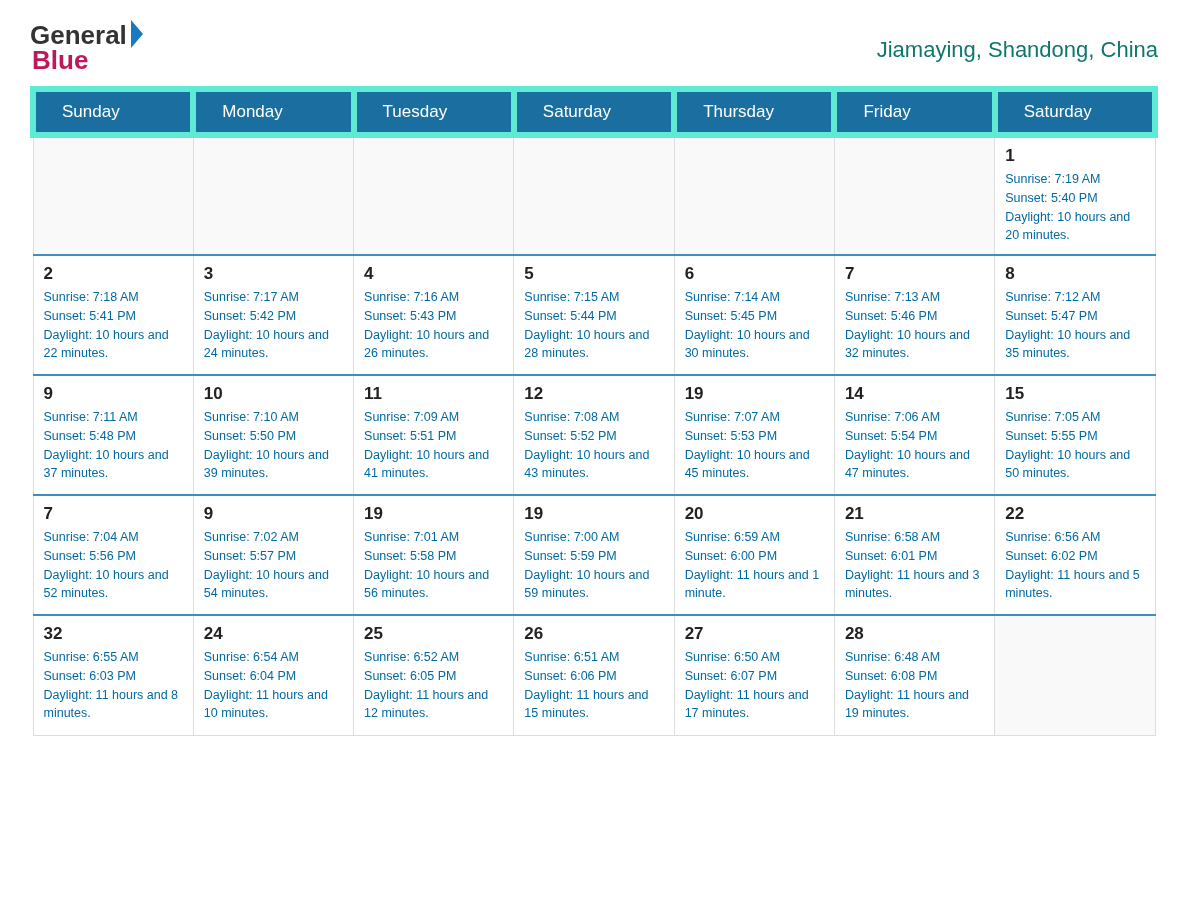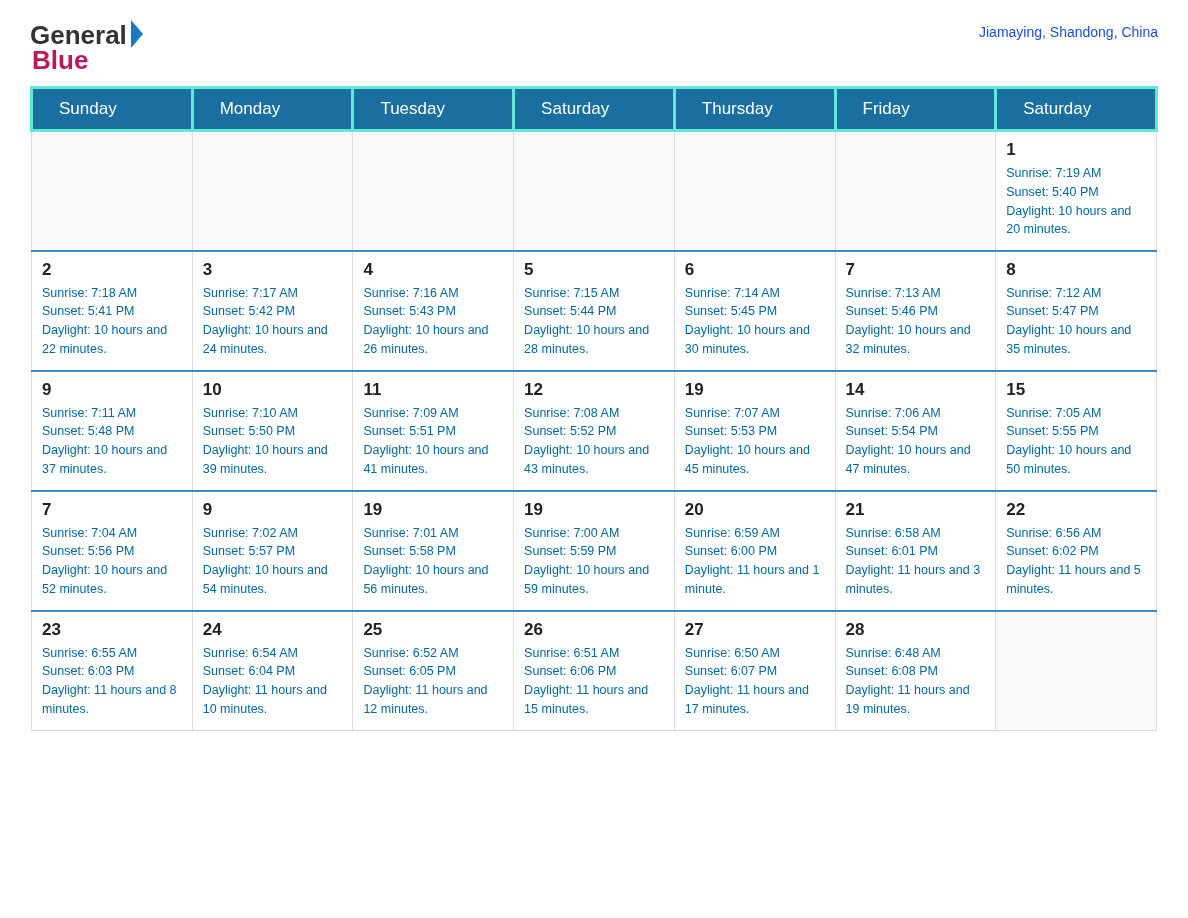--- a/index.html
+++ b/index.html
@@ -6,21 +6,21 @@
     body {
       font-family: Arial, sans-serif;
       background: #fff;
       width: 1188px;
       min-height: 918px;
       padding: 20px 30px;
     }
     .header {
       display: flex;
       justify-content: space-between;
-      align-items: flex-start;
+      align-items: center;
       margin-bottom: 10px;
       gap: 23px;
     }
     .logo {
       display: flex;
       flex-direction: column;
       align-items: flex-start;
     }
     .logo-general {
       font-size: 26px;
@@ -48,39 +48,39 @@
     .title-block {
       text-align: right;
     }
     .month-title {
       font-size: 52px;
       font-weight: bold;
       color: #222;
       line-height: 1.1;
     }
     .location {
-      font-size: 14px;
-      color: #1d4ed8;
+      font-size: 22px;
+      color: #0f766e;
       margin-top: 4px;
     }
     table {
       width: 100%;
       border-collapse: collapse;
       margin-top: 10px;
     }
     thead tr {
       background-color: #1a6fa0;
     }
     thead th {
       color: #fff;
       font-size: 17px;
       font-weight: normal;
       padding: 10px 26px;
       text-align: left;
-      border: 3px solid #5eead4;
+      border: 6px solid #5eead4;
     }
     tbody tr {
       border-top: 2px solid #3a8ec0;
     }
     tbody td {
       vertical-align: top;
       padding: 8px 10px;
       border-right: 1px solid #ddd;
       border-bottom: 1px solid #ddd;
       width: calc(100% / 7);
@@ -237,21 +237,21 @@
           <span class="day-number">21</span>
           <div class="day-info">Sunrise: 6:58 AM<br>Sunset: 6:01 PM<br>Daylight: 11 hours and 3 minutes.</div>
         </td>
         <td>
           <span class="day-number">22</span>
           <div class="day-info">Sunrise: 6:56 AM<br>Sunset: 6:02 PM<br>Daylight: 11 hours and 5 minutes.</div>
         </td>
       </tr>
       <tr class="row-week">
         <td>
-          <span class="day-number">23</span>
+          <span class="day-number">32</span>
           <div class="day-info">Sunrise: 6:55 AM<br>Sunset: 6:03 PM<br>Daylight: 11 hours and 8 minutes.</div>
         </td>
         <td>
           <span class="day-number">24</span>
           <div class="day-info">Sunrise: 6:54 AM<br>Sunset: 6:04 PM<br>Daylight: 11 hours and 10 minutes.</div>
         </td>
         <td>
           <span class="day-number">25</span>
           <div class="day-info">Sunrise: 6:52 AM<br>Sunset: 6:05 PM<br>Daylight: 11 hours and 12 minutes.</div>
         </td>

